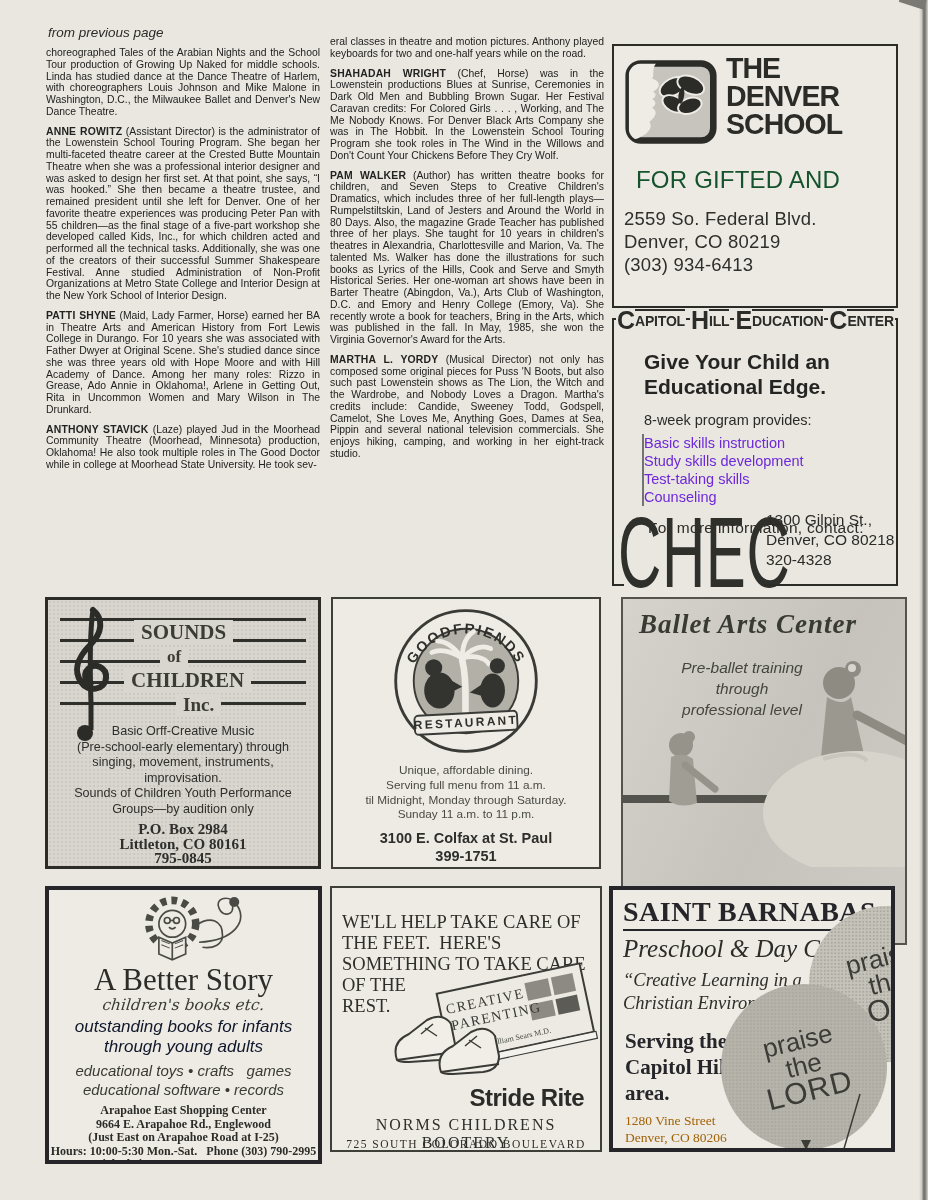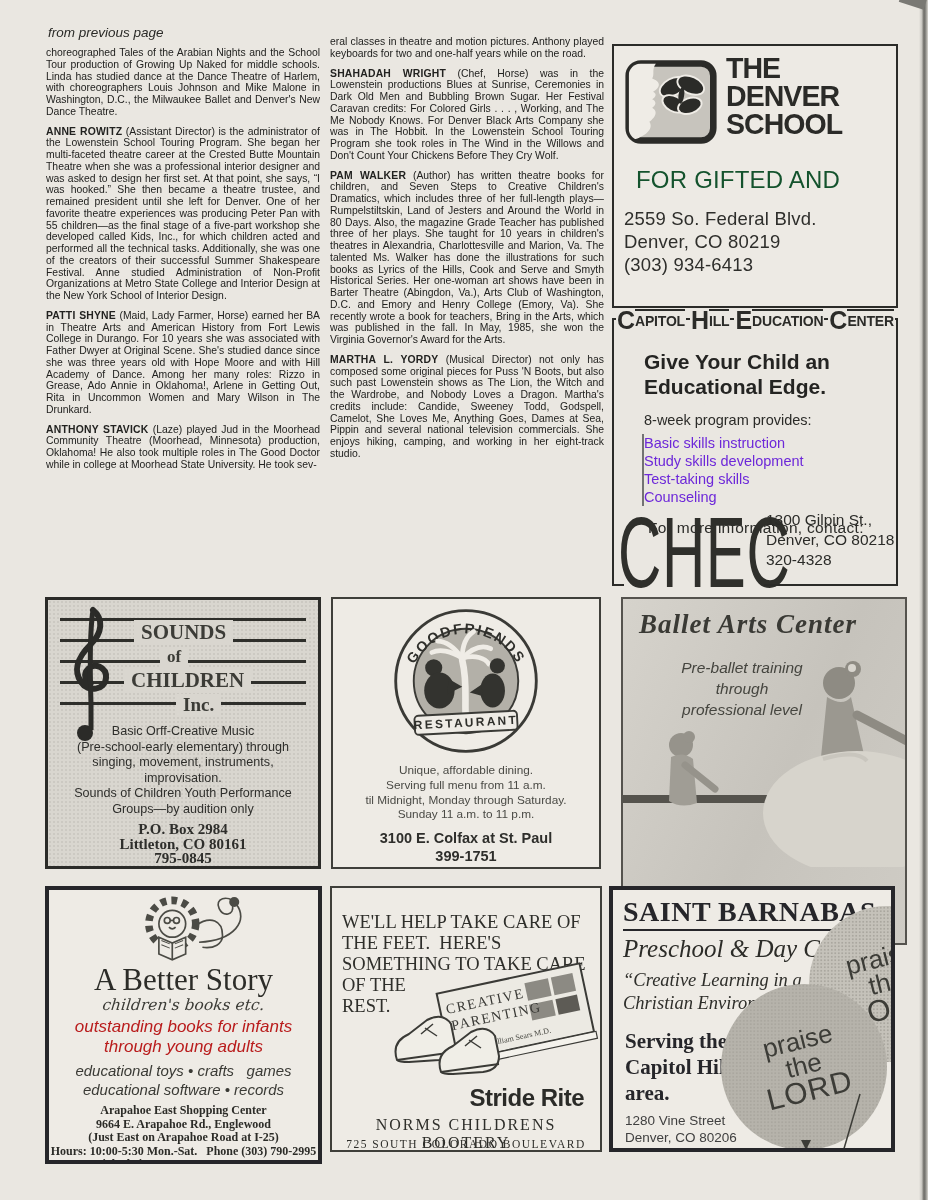--- a/index.html
+++ b/index.html
@@ -72,40 +72,40 @@
   .bl-photo { position:absolute; inset:0; }
   .bl-title { position:absolute; top:10px; left:16px; font-family:"Liberation Serif", serif; font-weight:bold; font-style:italic; font-size:27px; letter-spacing:1px; color:#3a3a35; }
   .bl-tag { position:absolute; top:58px; left:24px; width:190px; text-align:center; font-style:italic; font-size:15.5px; line-height:21px; color:#45453f; }
   .bl-addr { position:absolute; bottom:14px; left:150px; width:132px; text-align:center; font-size:16.5px; line-height:22px; color:#33332f; }
 
   
   .ad-story { left:45px; top:886px; width:277px; height:278px; border:4px solid #26262a; text-align:center; overflow:hidden; }
   .bs-art { height:72px; margin-top:2px; }
   .bs-title { font-family:"Liberation Serif", serif; font-weight:normal; font-size:31px; line-height:32px; color:#2c2c28; }
   .bs-script { font-family:"DejaVu Serif", serif; font-style:italic; font-size:15.5px; color:#3b3b36; transform:skewX(-6deg); }
-  .bs-tag { margin-top:3px; font-style:italic; font-size:17px; line-height:20px; color:#b91c1c; }
+  .bs-tag { margin-top:3px; font-style:italic; font-size:17px; line-height:20px; color:#0f172a; }
   .bs-cats { margin-top:5px; font-style:italic; font-size:15px; line-height:18.5px; color:#3a3a35; }
   .bs-info { margin-top:5px; font-family:"Liberation Serif", serif; font-weight:bold; font-size:12px; line-height:13.6px; color:#2c2c28; }
 
   
   .ad-stride { left:330px; top:886px; width:272px; height:266px; border:2px solid #3f3f3a; overflow:hidden; }
   .sr-head { margin:24px 10px 0; font-family:"Liberation Serif", serif; font-size:18.5px; line-height:21px; color:#2e2e2a; }
   .sr-art { position:absolute; right:0; top:74px; }
   .sr-brand { position:absolute; right:16px; top:196px; font-weight:bold; font-size:24px; letter-spacing:-0.5px; color:#2b2b28;text-align:right; }
   .sr-store { position:absolute; left:0; right:0; top:228px; text-align:center; font-family:"Liberation Serif", serif; font-size:16px; letter-spacing:2px; color:#2e2e2a; }
   .sr-store2 { position:absolute; left:0; right:0; top:250px; text-align:center; font-family:"Liberation Serif", serif; font-size:11.5px; letter-spacing:1.5px; color:#2e2e2a; }
 
   
   .ad-barn { left:609px; top:886px; width:286px; height:266px; border:4px solid #26262a; overflow:hidden; }
   .sb-title { margin:6px 10px 0; font-family:"Liberation Serif", serif; font-weight:bold; font-size:28px; letter-spacing:0.5px; color:#26262a; }
   .sb-rule { margin:1px 10px 0; height:2px; background:#26262a; }
   .sb-sub { margin:4px 0 0 10px; font-family:"Liberation Serif", serif; font-style:italic; font-size:25px; color:#2c2c28; }
   .sb-quote { margin:6px 0 0 10px; font-family:"Liberation Serif", serif; font-style:italic; font-size:18.5px; line-height:23px; color:#2e2e2a; }
   .sb-serving { position:absolute; left:12px; top:138px; font-family:"Liberation Serif", serif; font-weight:bold; font-size:21px; line-height:26px; color:#26262a; }
-  .sb-addr { position:absolute; left:12px; top:222px; font-family:Liberation Sans, sans-serif; font-size:13.5px; line-height:17px; color:#404040; }
+  .sb-addr { position:absolute; left:12px; top:222px; font-family:Liberation Serif, serif; font-size:13.5px; line-height:17px; color:#a16207; }
   .balloon { position:absolute; border-radius:50%; background-image:radial-gradient(#aaa79f 0.8px, transparent 0.8px); background-size:3.5px 3.5px; }
   .b1 { left:108px; top:94px; width:166px; height:166px; background-color:#b6b3ab; z-index:2; }
   .b2 { left:196px; top:16px; width:156px; height:156px; background-color:#c5c2ba; z-index:1; }
   .bal-text { position:absolute; inset:0; display:flex; flex-direction:column; justify-content:center; align-items:center; transform:rotate(-14deg); color:#3c3c37; line-height:0.95; }
   .bal-text .l1,.bal-text .l2 { font-size:26px; }
   .bal-text .l3 { font-size:30px; letter-spacing:1px; }
   .sb-strings { position:absolute; inset:0; z-index:3; pointer-events:none; }
 </style>
 </head>
 <body>

